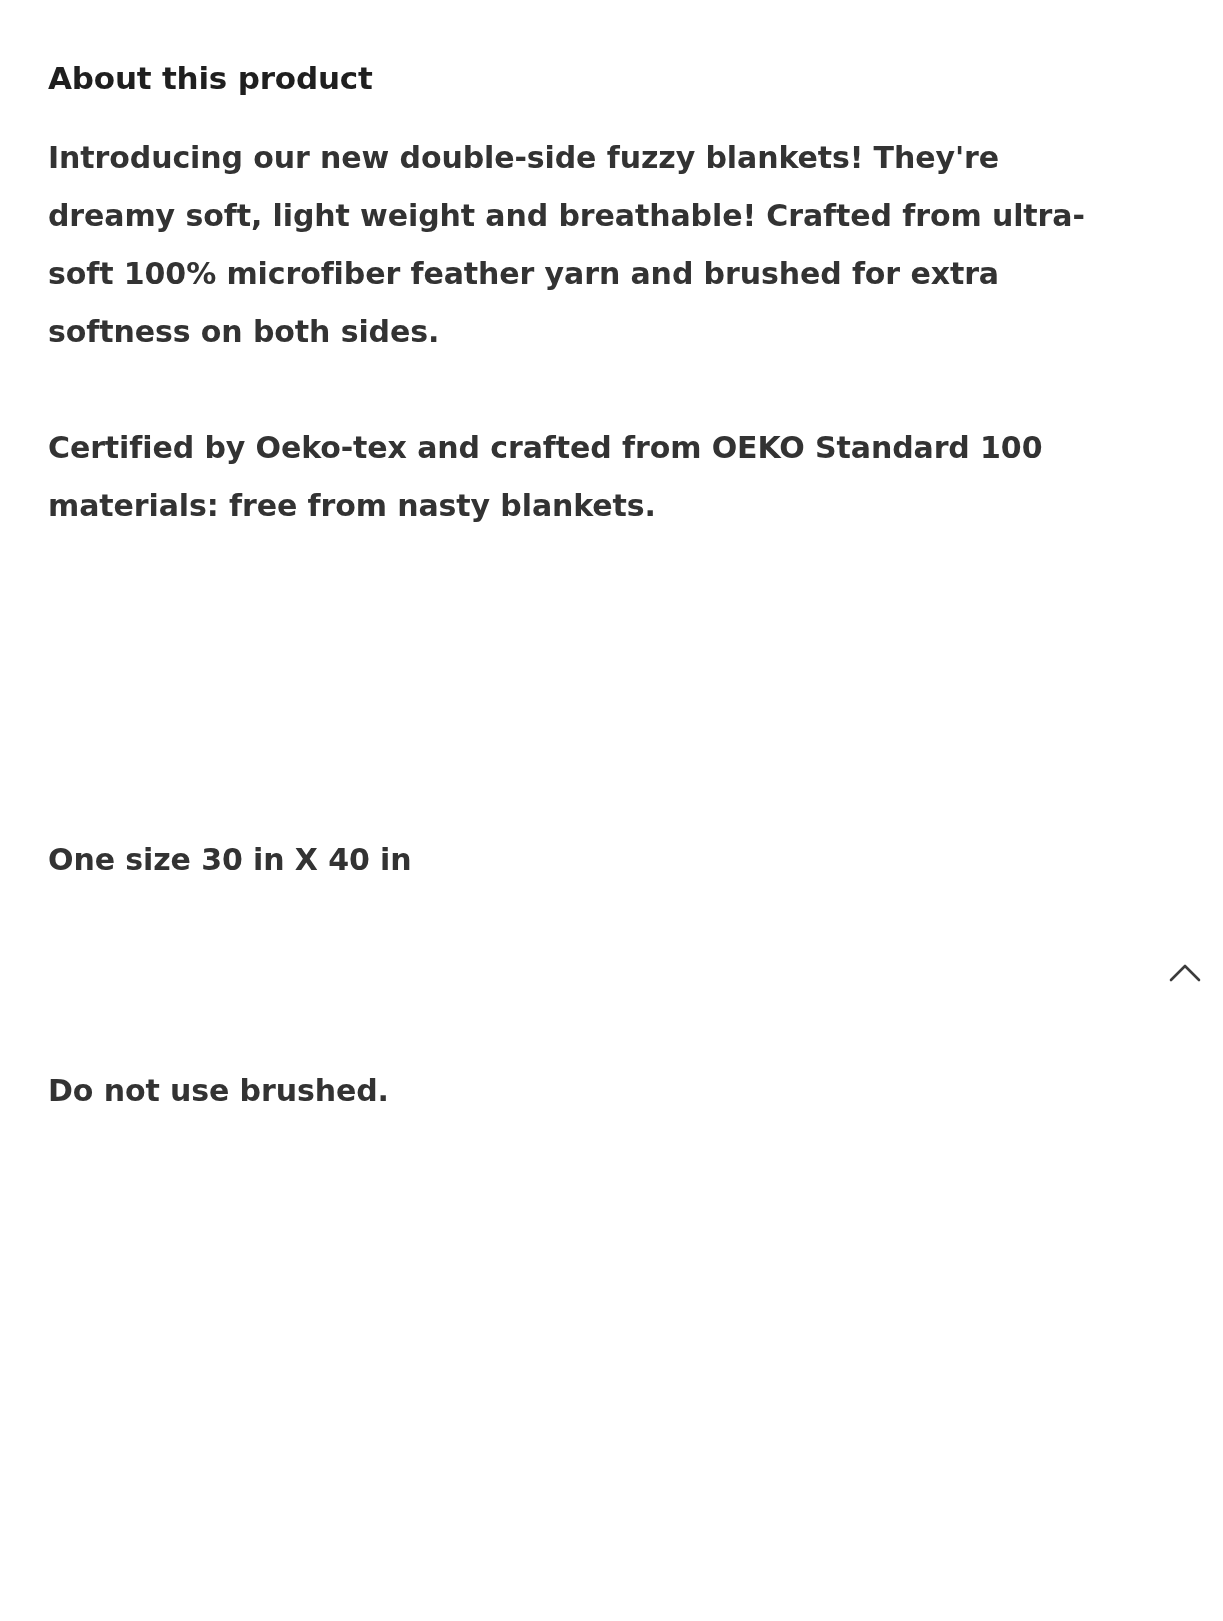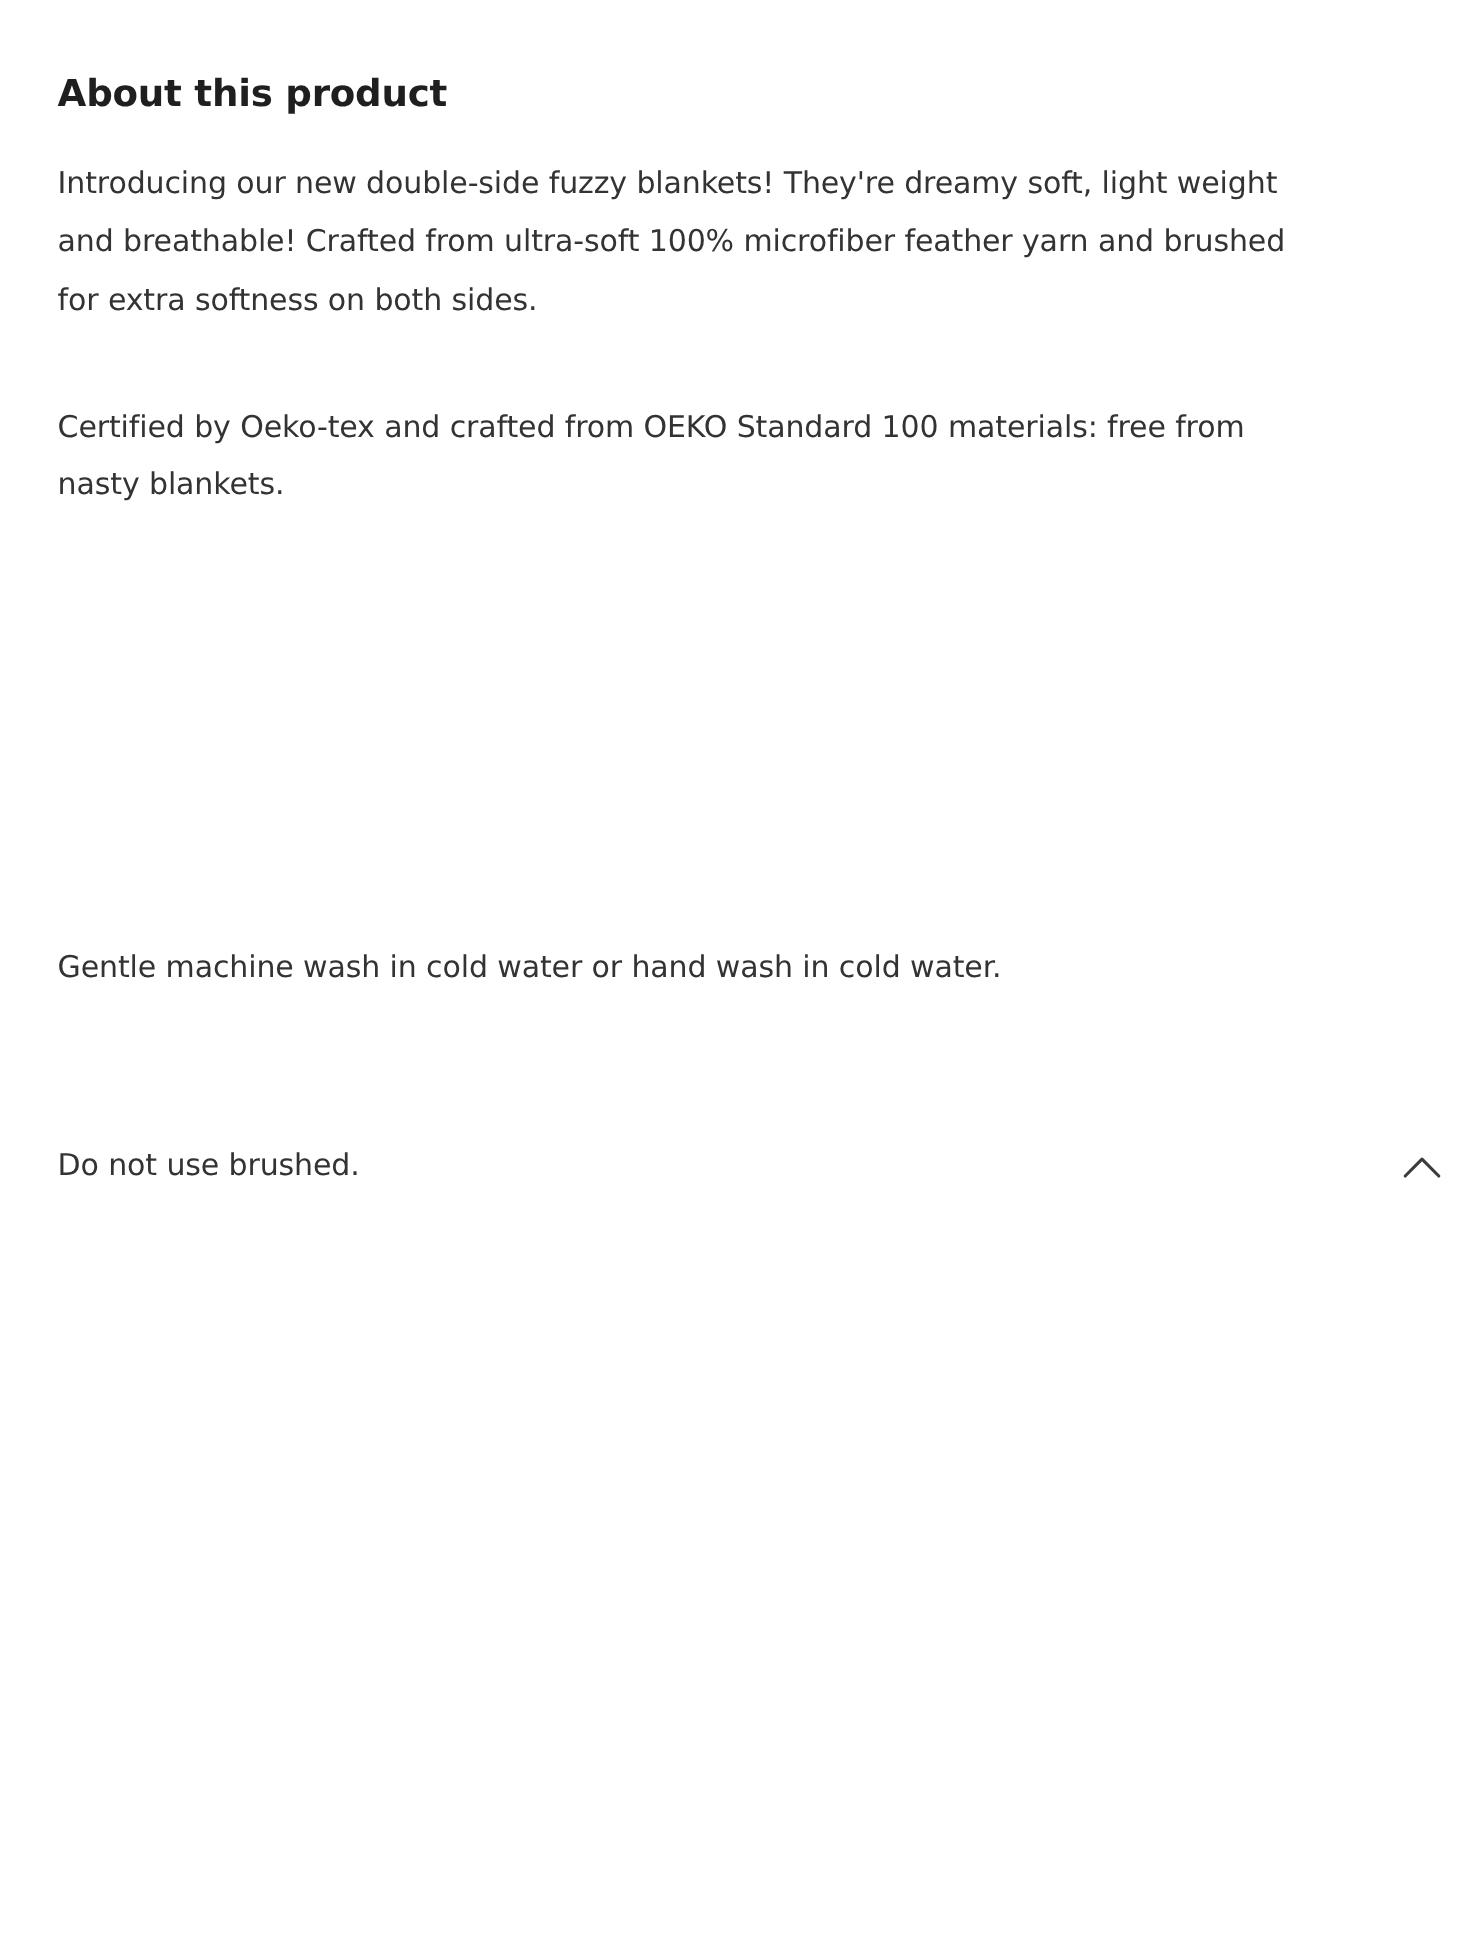--- a/index.html
+++ b/index.html
@@ -24,25 +24,25 @@
   }
   .section-title {
     font-size: 31px;
     font-weight: 700;
     color: #1f1f1f;
     letter-spacing: -0.2px;
     margin: 0 0 32px 0;
     line-height: 1.2;
   }
   .body-block {
-    font-size: 25px;
+    font-size: 30px;
     line-height: 1.93;
     color: #333333;
     max-width: 1060px;
-    font-weight: 400;
+    font-weight: 700;
     letter-spacing: -0.1px;
   }
   .para {
     margin: 0;
     white-space: pre-line;
   }
   .gap-small {
     height: 58px;
   }
   .gap-large {
@@ -76,24 +76,24 @@
 
     <div class="gap-small"></div>
 
     <p class="para">Certified by Oeko-tex and crafted from OEKO Standard 100 materials: free from nasty blankets.</p>
 
     <div class="gap-small"></div>
 
 
     <div class="gap-large"></div>
 
+    <p class="para">One size 30 in X 40 in</p>
 
     <div class="gap-line"></div>
 
-    <p class="para">Gentle machine wash in cold water or hand wash in cold water.</p>
 
     <div class="gap-line"></div>
 
 
     <div class="gap-line"></div>
 
     <p class="para">Do not use brushed.</p>
 
   </div>
 

